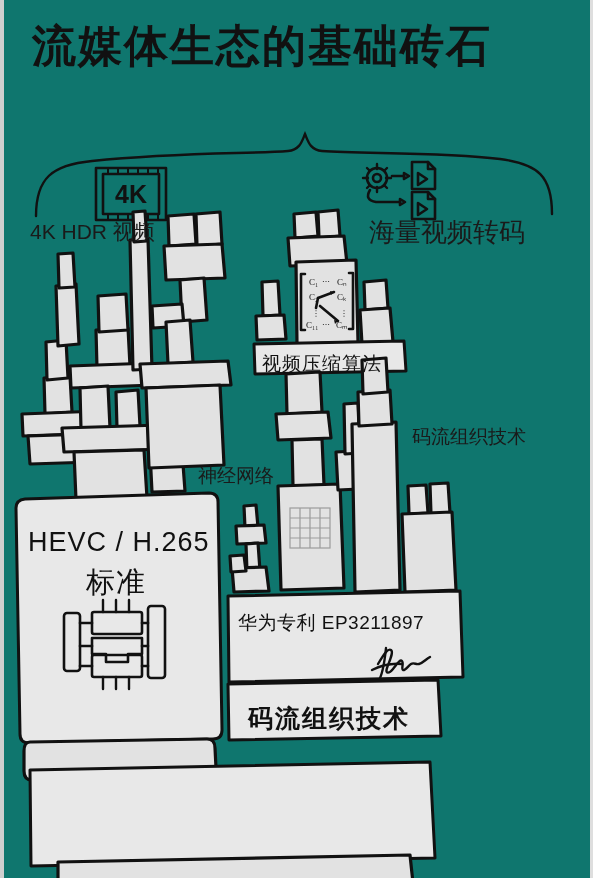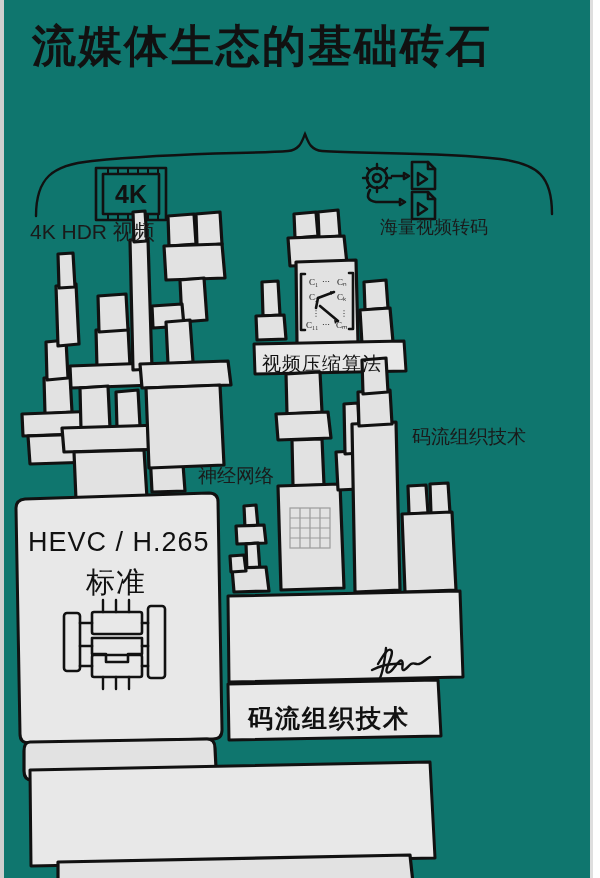--- a/index.html
+++ b/index.html
@@ -19,21 +19,21 @@
     font-size:44px;font-weight:bold;color:#111;letter-spacing:2px;
     line-height:1.1;white-space:nowrap;
   }
 
   
   #art{position:absolute;left:0;top:0;width:600px;height:878px;}
 
   
   .lbl{position:absolute;color:#1a1a1a;white-space:nowrap;}
   .lbl-4k   {left:30px; top:218px; font-size:21px;}
-  .lbl-tc   {left:380px;top:215px; font-size:18px;}
+  .lbl-tc   {left:369px;top:215px; font-size:26px;}
   .lbl-nn   {left:198px;top:424px; font-size:19px;margin-top:39px;}
   .lbl-bs   {left:412px;top:424px; font-size:19px;}
 
   .brickline{position:absolute;white-space:nowrap;color:#111;}
   .t-vca {left:262px;top:351px;font-size:19px;letter-spacing:1px;}
   .t-hevc{left:28px; top:527px;font-size:27px;letter-spacing:1px;}
   .t-std {left:86px; top:563px;font-size:29px;letter-spacing:1px;}
   .t-pat1{left:238px;top:610px;font-size:19px;letter-spacing:.5px;}
   .t-pat2{left:254px;top:648px;font-size:19px;letter-spacing:.5px;}
   .t-bs2 {left:248px;top:702px;font-size:25px;letter-spacing:2px;font-weight:bold;}
@@ -275,15 +275,16 @@
   </svg>
 
   <div class="lbl lbl-4k">4K HDR 视频</div>
   <div class="lbl lbl-tc">海量视频转码</div>
   <div class="lbl lbl-nn">神经网络</div>
   <div class="lbl lbl-bs">码流组织技术</div>
 
   <div class="brickline t-vca">视频压缩算法</div>
   <div class="brickline t-hevc">HEVC / H.265</div>
   <div class="brickline t-std">标准</div>
+  <div class="brickline t-pat1">华为专利 EP3211897</div>
   <div class="brickline t-bs2">码流组织技术</div>
 
 </div>
 
 </body></html>

